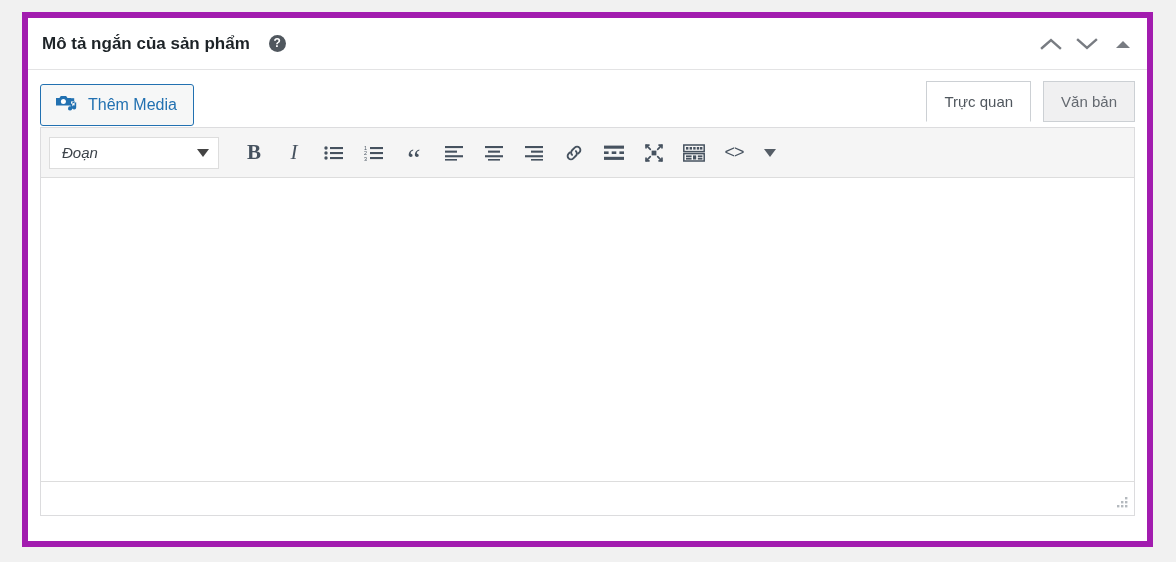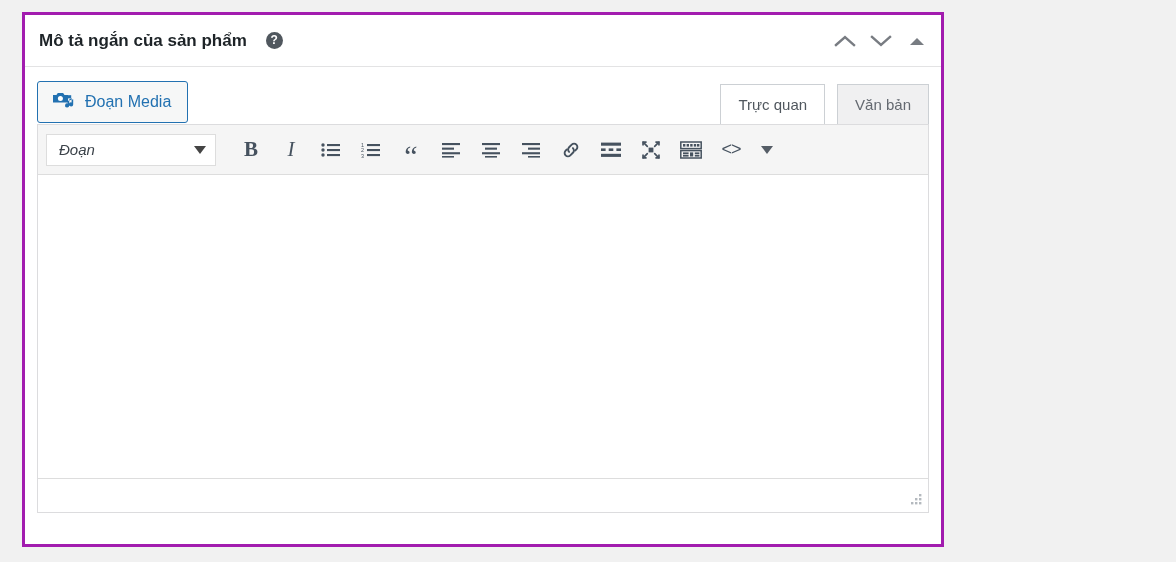--- a/index.html
+++ b/index.html
@@ -11,24 +11,24 @@
     overflow: hidden;
     font-family: "Liberation Sans", sans-serif;
     -webkit-font-smoothing: antialiased;
   }
 
   
   .postbox {
     position: absolute;
     left: 22px;
     top: 12px;
-    width: 922px;
+    width: 1131px;
     height: 535px;
     background: #ffffff;
-    border: 3px solid #a21caf;
+    border: 6px solid #a21caf;
     box-sizing: border-box;
   }
 
   
   .postbox-header {
     position: relative;
     height: 52px;
     border-bottom: 1px solid #e3e3e4;
     box-sizing: border-box;
     display: flex;
@@ -109,21 +109,21 @@
     font-size: 16px;
     cursor: pointer;
     box-sizing: border-box;
     font-family: "Liberation Sans", sans-serif;
   }
   .insert-media .media-ico { display: block; }
 
   .wp-editor-tabs {
     position: absolute;
     right: 0;
-    top: 6px;
+    top: 0;
     display: flex;
     justify-content: flex-end;
   }
   .wp-switch-editor {
     height: 41px;
     padding: 0 17px;
     border: 1px solid #ccd0d4;
     border-top-color: #ccd0d4;
     background: #f0f0f1;
     color: #646970;
@@ -276,21 +276,21 @@
           <svg width="24" height="20" viewBox="0 0 24 20">
 
             <path d="M1 5 h3.4 l1.4 -2 h5.3 l1.4 2 H16 v7.6 H1 Z" fill="#2271b1"></path>
             <circle cx="8.4" cy="8.6" r="2.5" fill="#ffffff"></circle>
 
             <path d="M16 5.2 h3.2 v3.2 h-3.2 Z" fill="#2271b1"></path>
 
             <path d="M17.2 9.4 v6.1 a2.1 2.1 0 1 1 -1.6 -2.05 V10.9 l5.6 -1.55 v5.1 a2.1 2.1 0 1 1 -1.6 -2.05 V8.0 Z" fill="#2271b1"></path>
           </svg>
         </span>
-        <span>Đoạn Media</span>
+        <span>Thêm Media</span>
       </button>
 
       <div class="wp-editor-tabs">
         <button class="wp-switch-editor active">Trực quan</button>
         <button class="wp-switch-editor">Văn bản</button>
       </div>
     </div>
 
     <div class="wp-editor-container">
 

